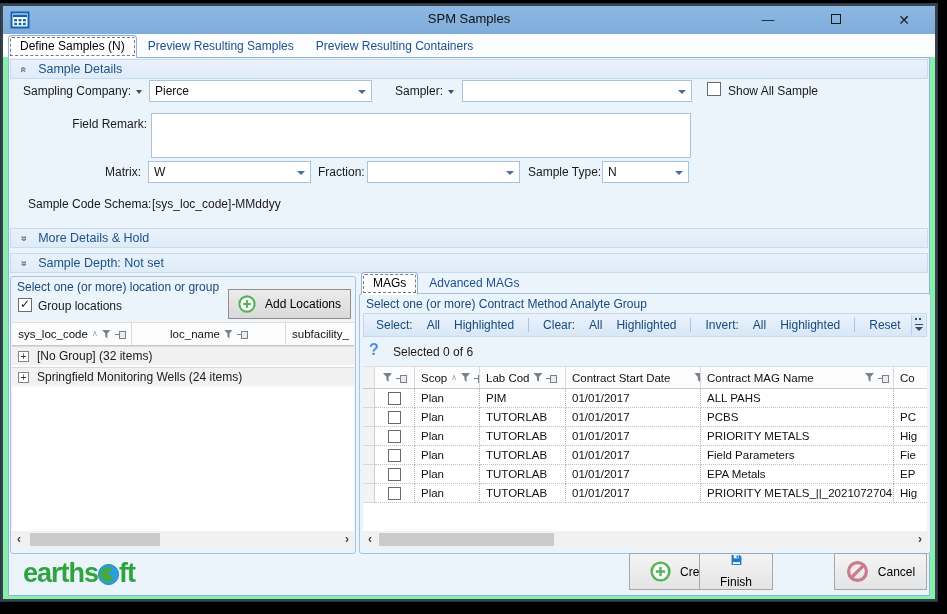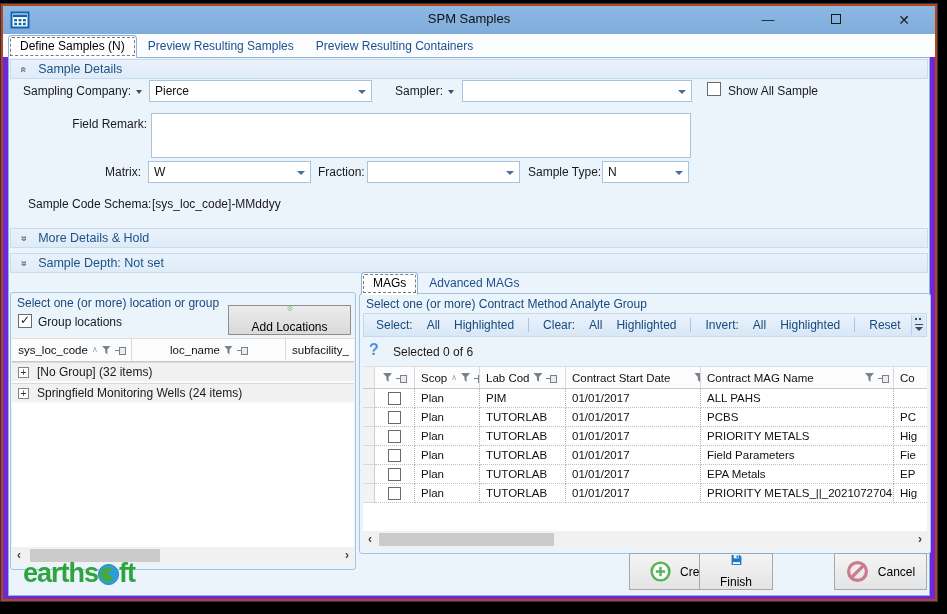--- a/index.html
+++ b/index.html
@@ -1,19 +1,19 @@
 <!DOCTYPE html>
 <html><head>
 <meta charset="utf-8">
 <style>
   html,body{margin:0;padding:0;width:947px;height:614px;background:#000;overflow:hidden;
     font-family:"Liberation Sans","DejaVu Sans",sans-serif;-webkit-font-smoothing:antialiased;}
   *{box-sizing:border-box;}
-  .window{position:absolute;left:1px;top:4px;width:936px;height:597px;background:#6d28d9;
-    border:2px solid #c2410c;outline:1px solid #1C3A5E;}
+  .window{position:absolute;left:1px;top:4px;width:936px;height:597px;background:#86efac;
+    border:2px solid #404040;outline:1px solid #1C3A5E;}
   
   .titlebar{position:absolute;left:0;top:0;right:0;height:28px;background:linear-gradient(#8CB8E4,#7FACDA);}
   .app-icon{position:absolute;left:7px;top:4px;width:20px;height:20px;}
   .title-text{position:absolute;left:0;right:0;top:5px;text-align:center;font-size:13px;color:#111;}
   .winbtn{position:absolute;top:0;width:34px;height:28px;text-align:center;line-height:28px;
     font-size:13px;color:#1b1b1b;cursor:default;}
   .btn-min{left:748px;}
   .btn-max{left:816px;}
   .btn-close{left:884px;font-size:14px;}
   .max-glyph{display:inline-block;width:10px;height:10px;border:1.5px solid #1b1b1b;vertical-align:middle;margin-top:-3px;}
@@ -41,21 +41,21 @@
     border-right:4px solid transparent;border-top:4px solid #4F6D8F;}
   .textarea{background:#fff;border:1px solid #A6C3E0;position:absolute;}
   .checkbox{width:14px;height:14px;background:#fff;border:1px solid #6B6B6B;position:relative;display:inline-block;}
   .checkbox.checked::after{content:"\2713";position:absolute;left:1px;top:-2px;font-size:12px;font-weight:bold;color:#222;}
   .checkbox.small{width:13px;height:13px;}
   
   .groupbox{border:1px solid #A6C3E2;border-radius:3px;background:#EBF3FB;}
   .gb-title{font-size:12px;color:#17497E;white-space:nowrap;}
   
   .gray-btn{background:linear-gradient(#ECECEC,#D9D9D9);border:1px solid #8E8E8E;display:flex;
-    align-items:center;justify-content:center;gap:9px;font-size:12px;color:#000;flex-direction:column;}
+    align-items:center;justify-content:center;gap:9px;font-size:12px;color:#000;}
   
   .grid-hdr{display:grid;height:24px;}
   .grid-hdr .hcell{background:#FCFCFC;border-right:1px solid #D8D8D8;border-bottom:1px solid #C9C9C9;border-top:1px solid #DFDFDF;
     display:flex;align-items:center;justify-content:center;gap:4px;font-size:11.5px;color:#111;overflow:hidden;white-space:nowrap;}
   .icon-funnel{width:9px;height:9px;background:#76828F;clip-path:polygon(0 0,100% 0,62% 45%,62% 100%,38% 78%,38% 45%);flex:none;}
   .icon-pin{position:relative;width:10px;height:10px;flex:none;}
   .icon-pin::before{content:"";position:absolute;left:0;top:5px;width:4px;height:1px;background:#76828F;}
   .icon-pin::after{content:"";position:absolute;left:4px;top:2px;width:5px;height:6px;border:1px solid #76828F;background:#ECECEC;}
   .icon-sort{font-size:8px;color:#97A3B0;line-height:1;flex:none;}
   .expand-box{width:11px;height:11px;border:1px solid #848484;background:#fff;font-size:10px;line-height:9px;
@@ -168,21 +168,21 @@
     <div class="sechdr abs" style="left:1px;top:170px;right:1px;">
       <span class="chev down">«</span>
       <span>More Details &amp; Hold</span>
     </div>
     <div class="sechdr abs" style="left:1px;top:195px;right:1px;">
       <span class="chev down">«</span>
       <span>Sample Depth: Not set</span>
     </div>
 
     
-    <div class="groupbox abs" style="left:1px;top:234px;width:346px;height:278px;">
+    <div class="groupbox abs" style="left:1px;top:218px;width:346px;height:278px;">
       <span class="gb-title abs" style="left:6px;top:3px;">Select one (or more) location or group</span>
       <span class="checkbox abs checked" style="left:7px;top:21px;"></span>
       <span class="lbl abs" style="left:27px;top:22px;">Group locations</span>
       <div class="gray-btn abs" style="left:217px;top:12px;width:123px;height:30px;">
         <svg width="18" height="18" viewBox="0 0 22 22">
           <circle cx="11" cy="11" r="9.3" fill="#fff" stroke="#55B457" stroke-width="2.6"></circle>
           <line x1="11" y1="6.2" x2="11" y2="15.8" stroke="#55B457" stroke-width="2.6"></line>
           <line x1="6.2" y1="11" x2="15.8" y2="11" stroke="#55B457" stroke-width="2.6"></line>
         </svg>
         <span>Add Locations</span>

